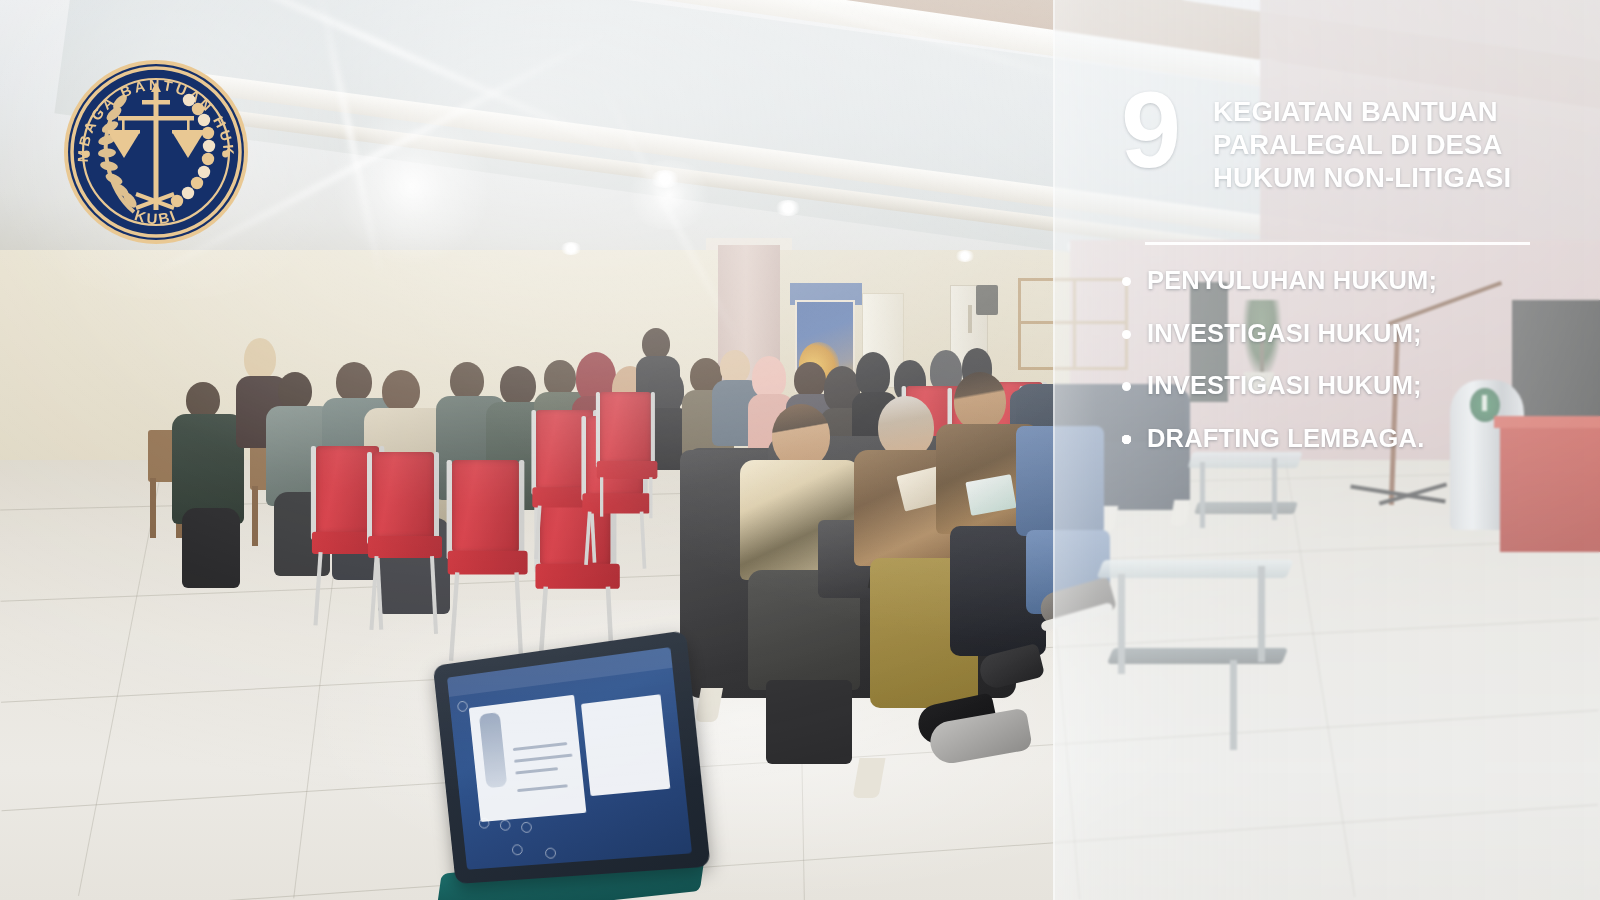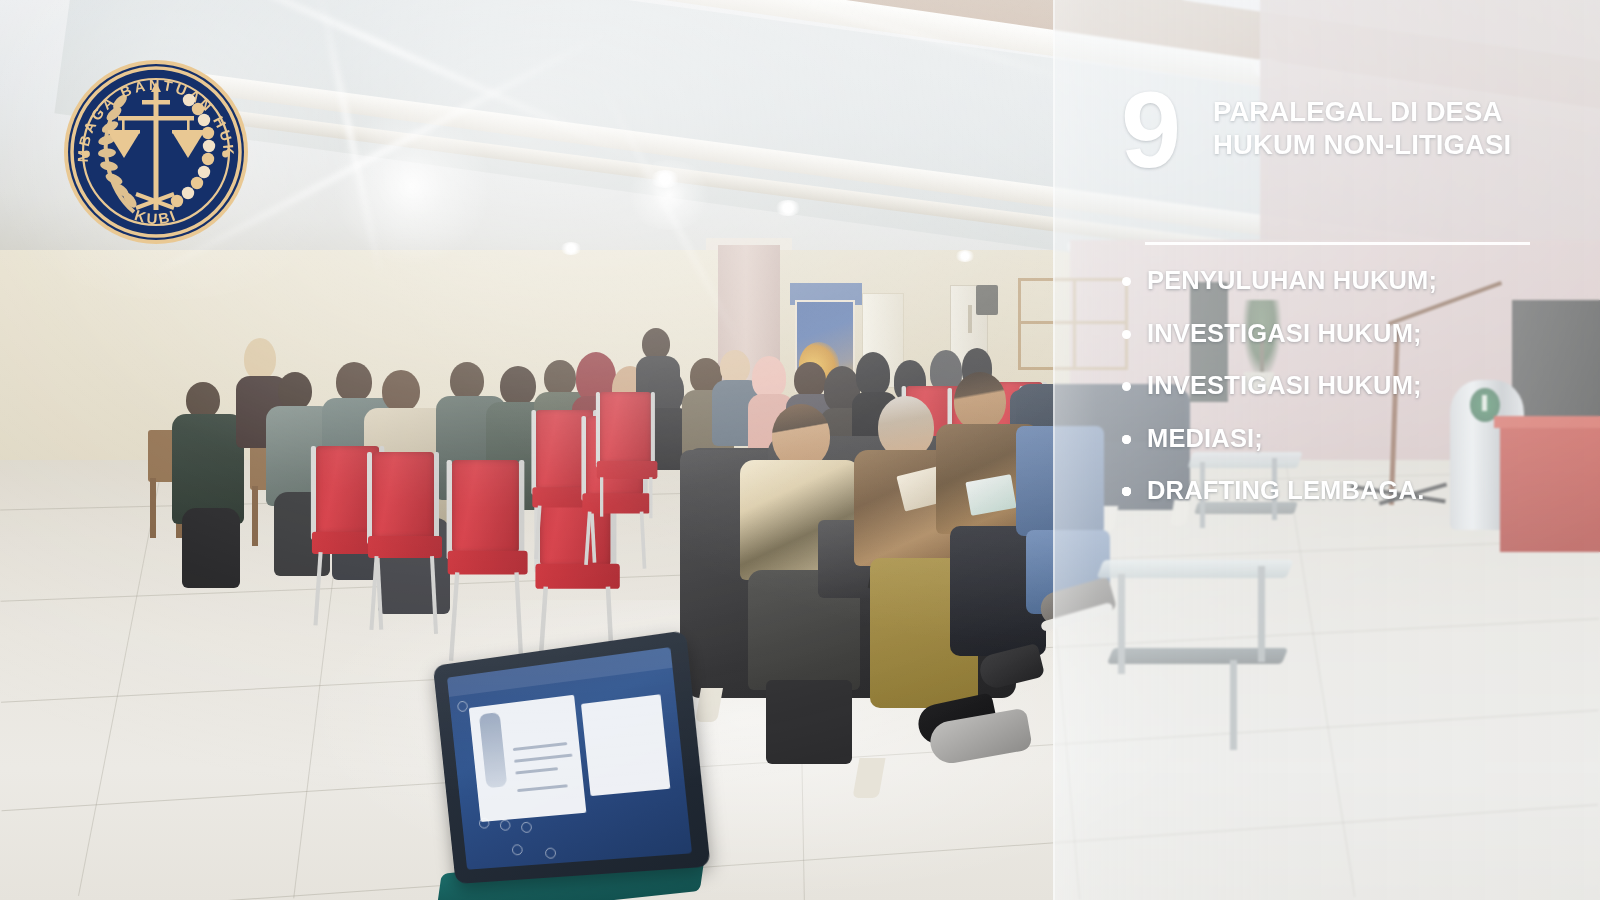--- a/index.html
+++ b/index.html
@@ -663,31 +663,31 @@
     </svg>
   </div>
 
   <div class="overlay"></div>
   <div class="overlay-edge"></div>
 
   <div class="panel">
     <div class="num">9</div>
 
     <div class="title">
+      <div>KEGIATAN BANTUAN</div>
       <div>PARALEGAL DI DESA</div>
       <div>HUKUM NON-LITIGASI</div>
     </div>
 
     <div class="divider"></div>
 
     <ul class="bullets">
       <li><span class="dot"></span><span>PENYULUHAN HUKUM;</span></li>
       <li><span class="dot"></span><span>INVESTIGASI HUKUM;</span></li>
       <li><span class="dot"></span><span>INVESTIGASI HUKUM;</span></li>
       <li><span class="dot"></span></li>
-      <li><span class="dot"></span><span>MEDIASI;</span></li>
       <li><span class="dot"></span></li>
       <li><span class="dot"></span></li>
       <li><span class="dot"></span><span>DRAFTING LEMBAGA.</span></li>
     </ul>
   </div>
 
 </div>
 
 </body></html>

